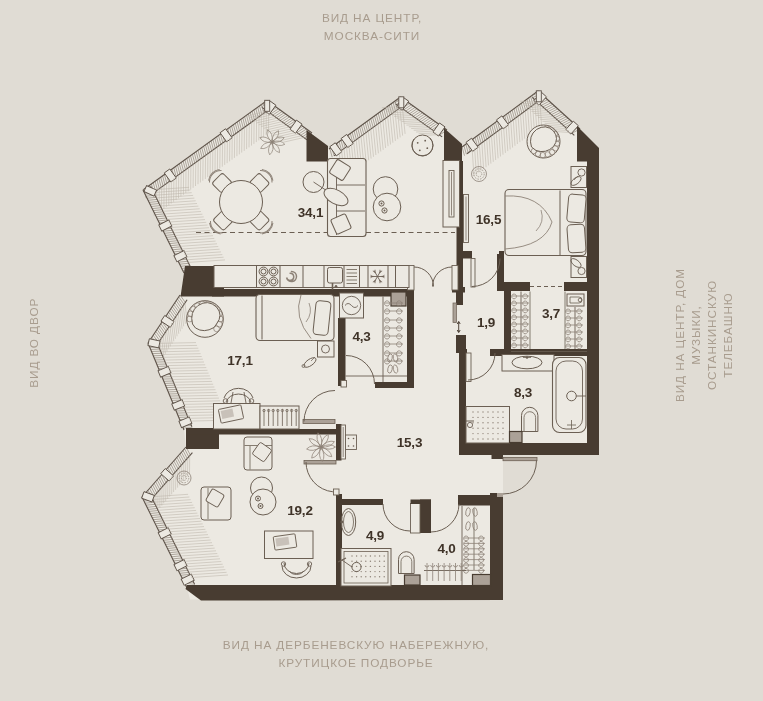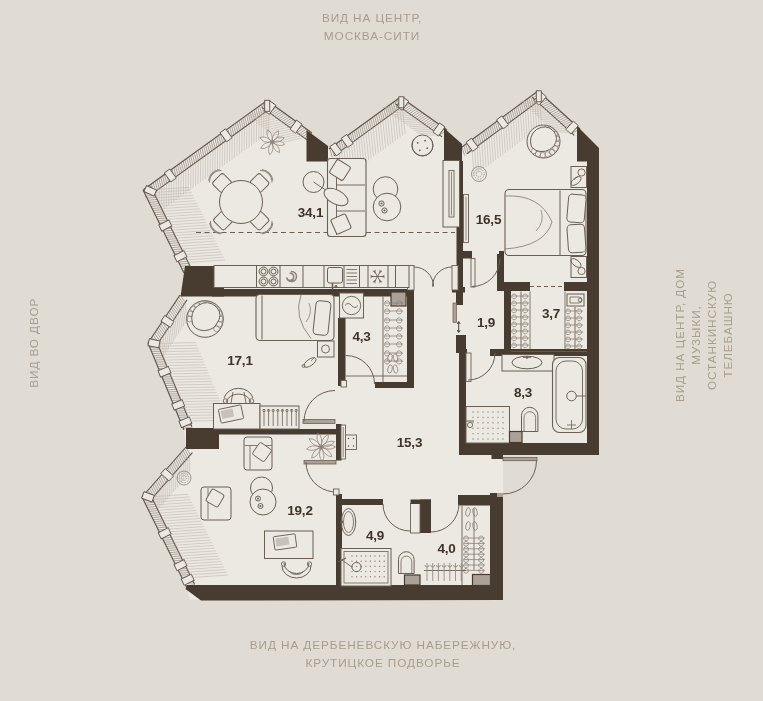--- a/index.html
+++ b/index.html
@@ -744,12 +744,12 @@
 <text x="375" y="539.5" font-family="Liberation Sans, sans-serif" font-size="13.5" font-weight="bold" letter-spacing="-0.2" fill="#3f3328" text-anchor="middle">4,9</text>
 <text x="446.5" y="553" font-family="Liberation Sans, sans-serif" font-size="13.5" font-weight="bold" letter-spacing="-0.2" fill="#3f3328" text-anchor="middle">4,0</text>
     </svg></div>
 
 <div class="vt" style="left:252px;top:10px;width:240px;">ВИД НА ЦЕНТР,<br>МОСКВА-СИТИ</div>
 
 <div class="vt" style="left:-95px;top:334px;width:260px;transform:rotate(-90deg);">ВИД ВО ДВОР</div>
 
 <div class="vt" style="left:574px;top:303px;width:260px;transform:rotate(-90deg);transform-origin:center;line-height:16px;">ВИД НА ЦЕНТР, ДОМ<br>МУЗЫКИ,<br>ОСТАНКИНСКУЮ<br>ТЕЛЕБАШНЮ</div>
 
-<div class="vt" style="left:183px;top:637px;width:400px;">ВИД НА ДЕРБЕНЕВСКУЮ НАБЕРЕЖНУЮ,<br>КРУТИЦКОЕ ПОДВОРЬЕ</div>
+<div class="vt" style="left:156px;top:637px;width:400px;">ВИД НА ДЕРБЕНЕВСКУЮ НАБЕРЕЖНУЮ,<br>КРУТИЦКОЕ ПОДВОРЬЕ</div>
 </body></html>

